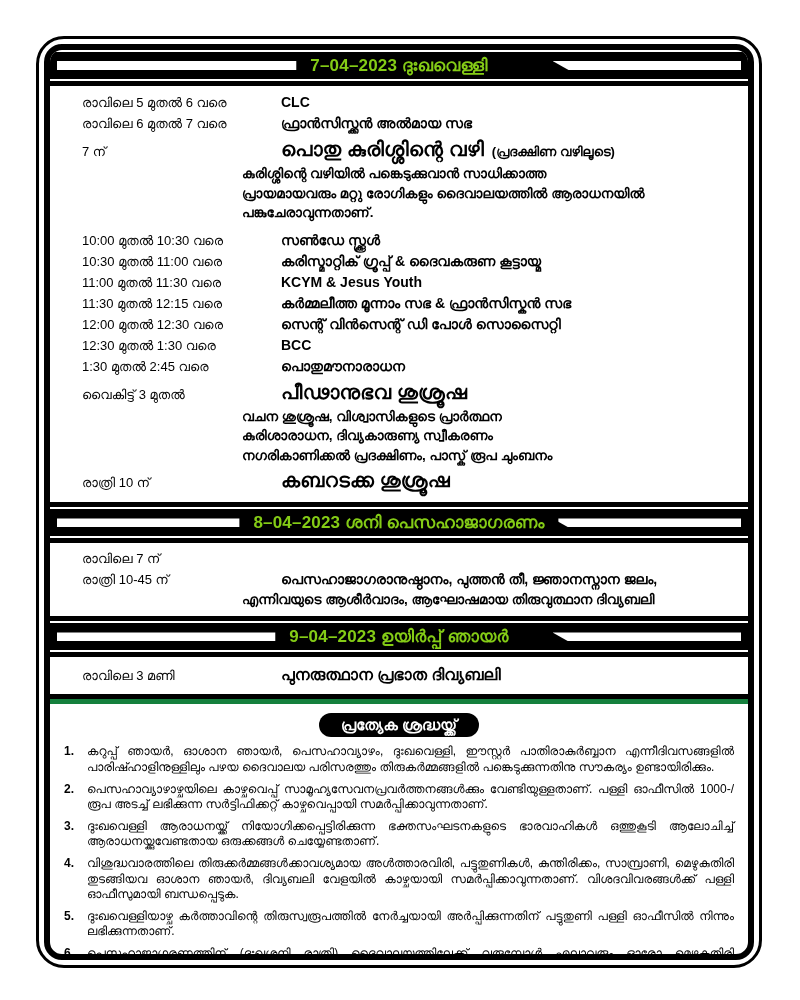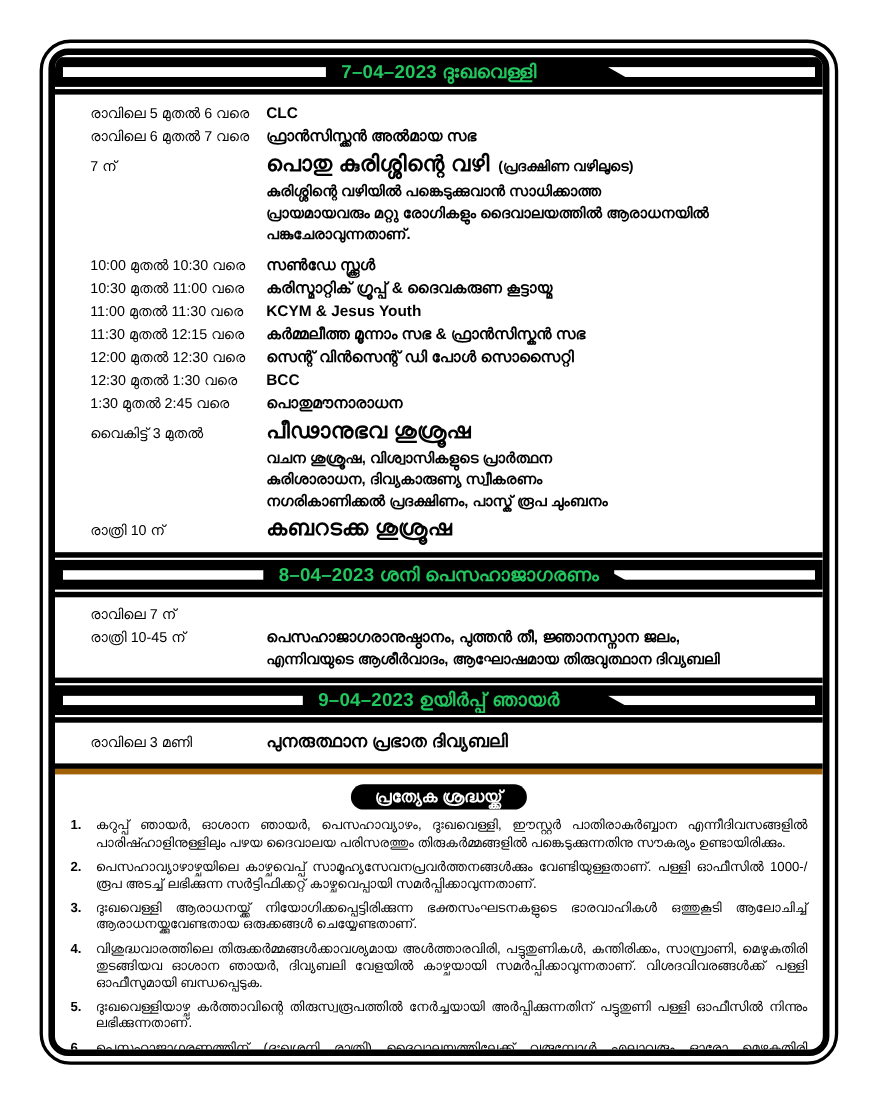--- a/index.html
+++ b/index.html
@@ -22,35 +22,35 @@
   .hbar .stripe-l {
     position:absolute; left:7px; top:9px; height:9px; width:41%; background:#fff;
     clip-path:polygon(0 0, 100% 0, calc(100% - 16px) 100%, 0 100%);
   }
   .hbar .stripe-r {
     position:absolute; right:7px; top:9px; height:9px; width:27%; background:#fff;
     clip-path:polygon(0 0, 100% 0, 100% 100%, 16px 100%);
   }
   .hbar .htitle {
     position:absolute; left:50%; top:50%; transform:translate(-50%,-50%);
-    background:#000; color:#22c55e; font-weight:bold; font-size:17px;
+    background:#000; color:#84cc16; font-weight:bold; font-size:17px;
     padding:2px 14px; white-space:nowrap; z-index:2; letter-spacing:.2px;
   }
   
   .sec { border-top:5px solid #000; border-bottom:5px solid #000; padding:6px 0 7px; flex:0 0 auto; }
-  .row { display:flex; align-items:baseline; line-height:1.5; }
+  .row { display:flex; align-items:baseline; line-height:1.5;gap:39px; }
   .row .t { width:160px; flex:0 0 160px; padding-left:32px; font-size:13px; box-sizing:content-box; }
   .row .e { font-weight:bold; font-size:14px; }
   .row .e .big { font-size:20px; letter-spacing:.2px;text-align:center; }
   .row .e .sfx { font-size:13px; font-weight:bold; }
   .row .e.med { font-size:16px; }
   .sub { margin-left:192px; font-weight:bold; font-size:13.5px; line-height:1.45; }
   .gap { height:7px; }
   
-  .notes-box { border-top:5px solid #a16207; padding:4px 14px 0; flex:1 1 auto; display:flex; flex-direction:column; }
+  .notes-box { border-top:5px solid #15803d; padding:4px 14px 0; flex:1 1 auto; display:flex; flex-direction:column; }
   .pill {
     margin:5px auto 7px; width:fit-content; background:#000; color:#fff;
     border-radius:999px; padding:3px 22px; font-weight:bold; font-size:15px;
   }
   .note { display:flex; gap:5px; font-size:12px; line-height:1.3; margin-bottom:6px; text-align:justify; }
   .note .n { font-weight:bold; flex:0 0 18px; }
 </style>
 </head>
 <body>
 

